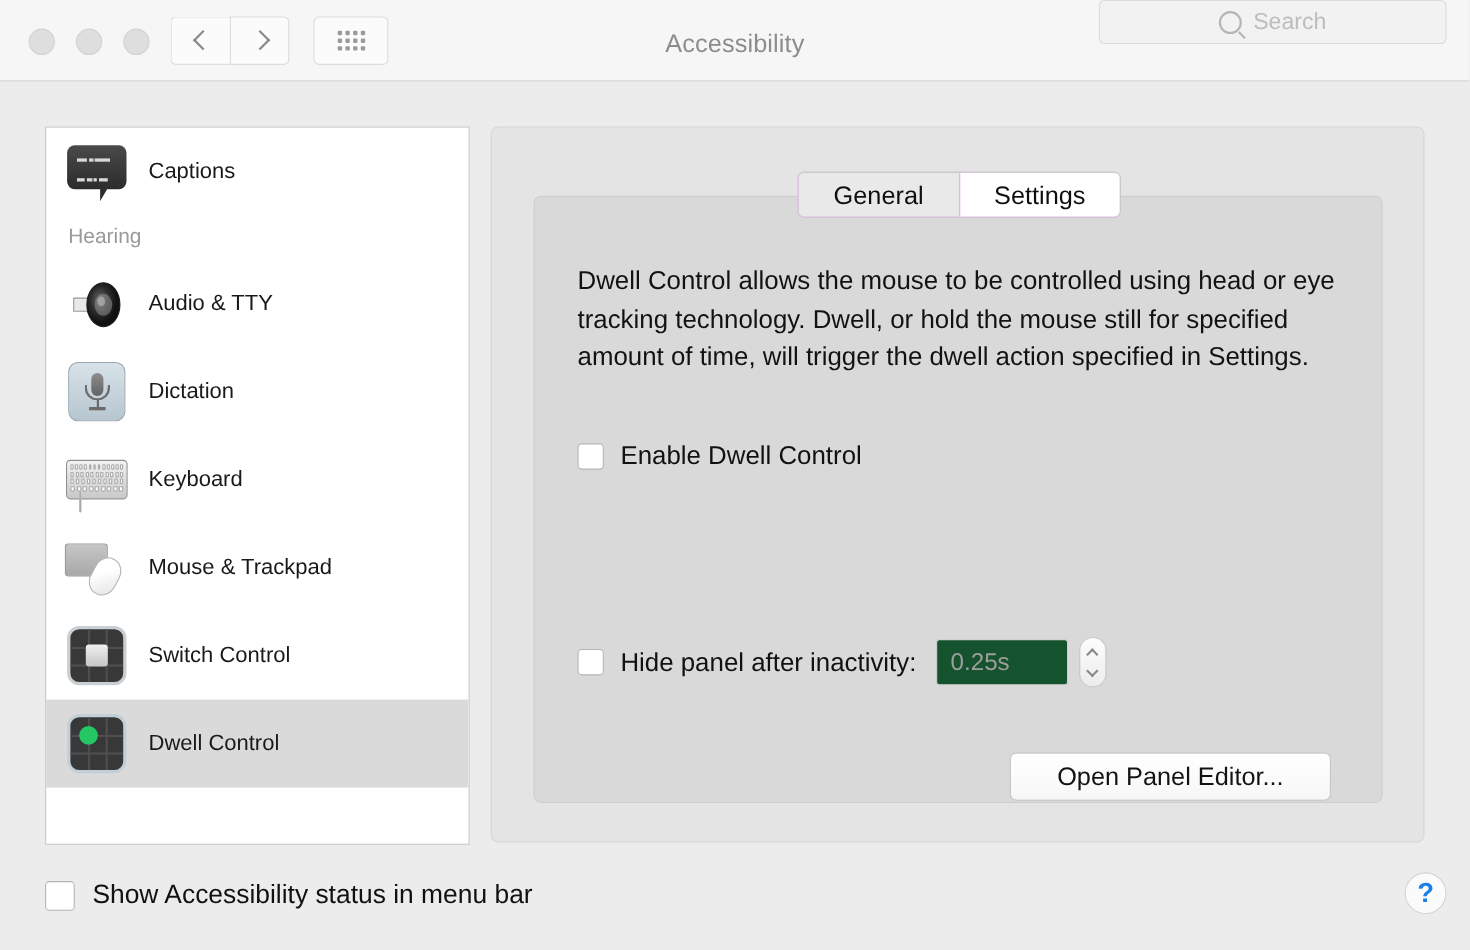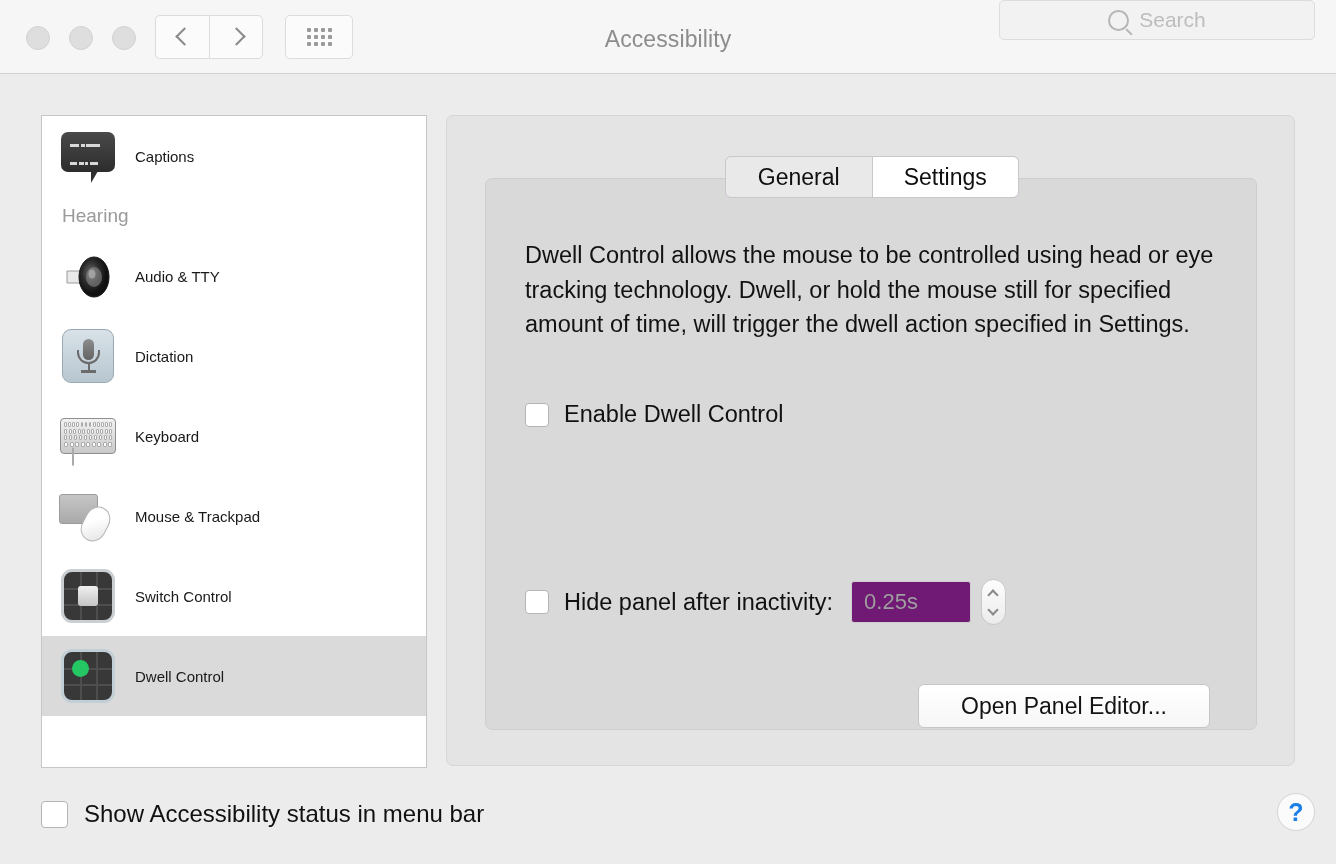--- a/index.html
+++ b/index.html
@@ -150,21 +150,21 @@
   }
   .side-row {
     display: flex;
     align-items: center;
     height: 80px;
     padding-left: 16px;
     box-sizing: border-box;
   }
   .side-row.selected { background: #dadada; }
   .side-label {
-    font-size: 15px;
+    font-size: 20px;
     color: #191919;
     margin-left: 17px;
   }
   .group-head {
     font-size: 19px;
     color: #9a9a9a;
     padding-left: 20px;
     height: 40px;
     display: flex;
     align-items: center;
@@ -409,21 +409,21 @@
   }
   .cb-label {
     font-size: 23.5px;
     color: #111111;
     margin-left: 15px;
   }
   .row-enable { left: 39px; top: 222px; }
   .row-hide   { left: 39px; top: 400px; }
   .stepper-field {
     width: 120px; height: 42px;
-    background: #701a75;
+    background: #14532d;
     border: 1px solid #cfcfcf;
     border-radius: 3px;
     box-sizing: border-box;
     margin-left: 18px;
     display: flex;
     align-items: center;
     padding-left: 12px;
     font-size: 22px;
     color: #9e9e9e;
   }

